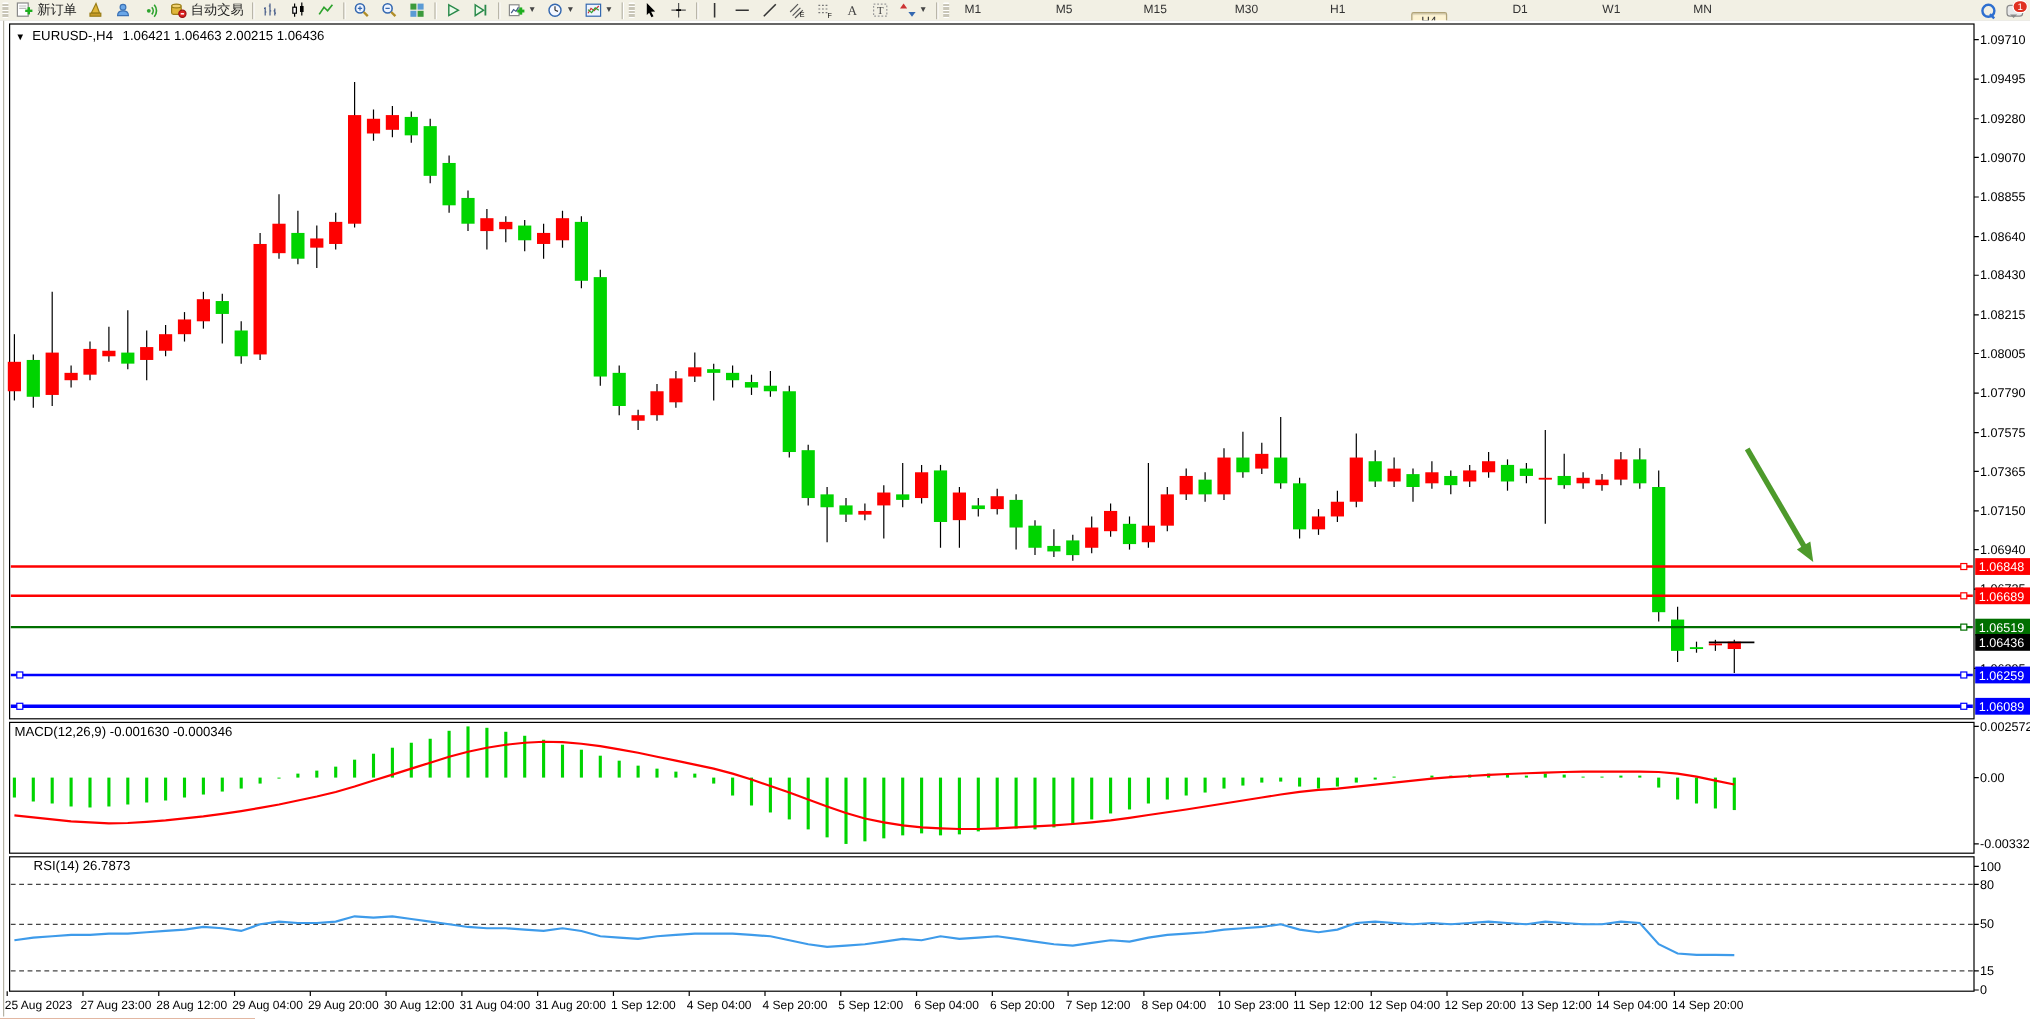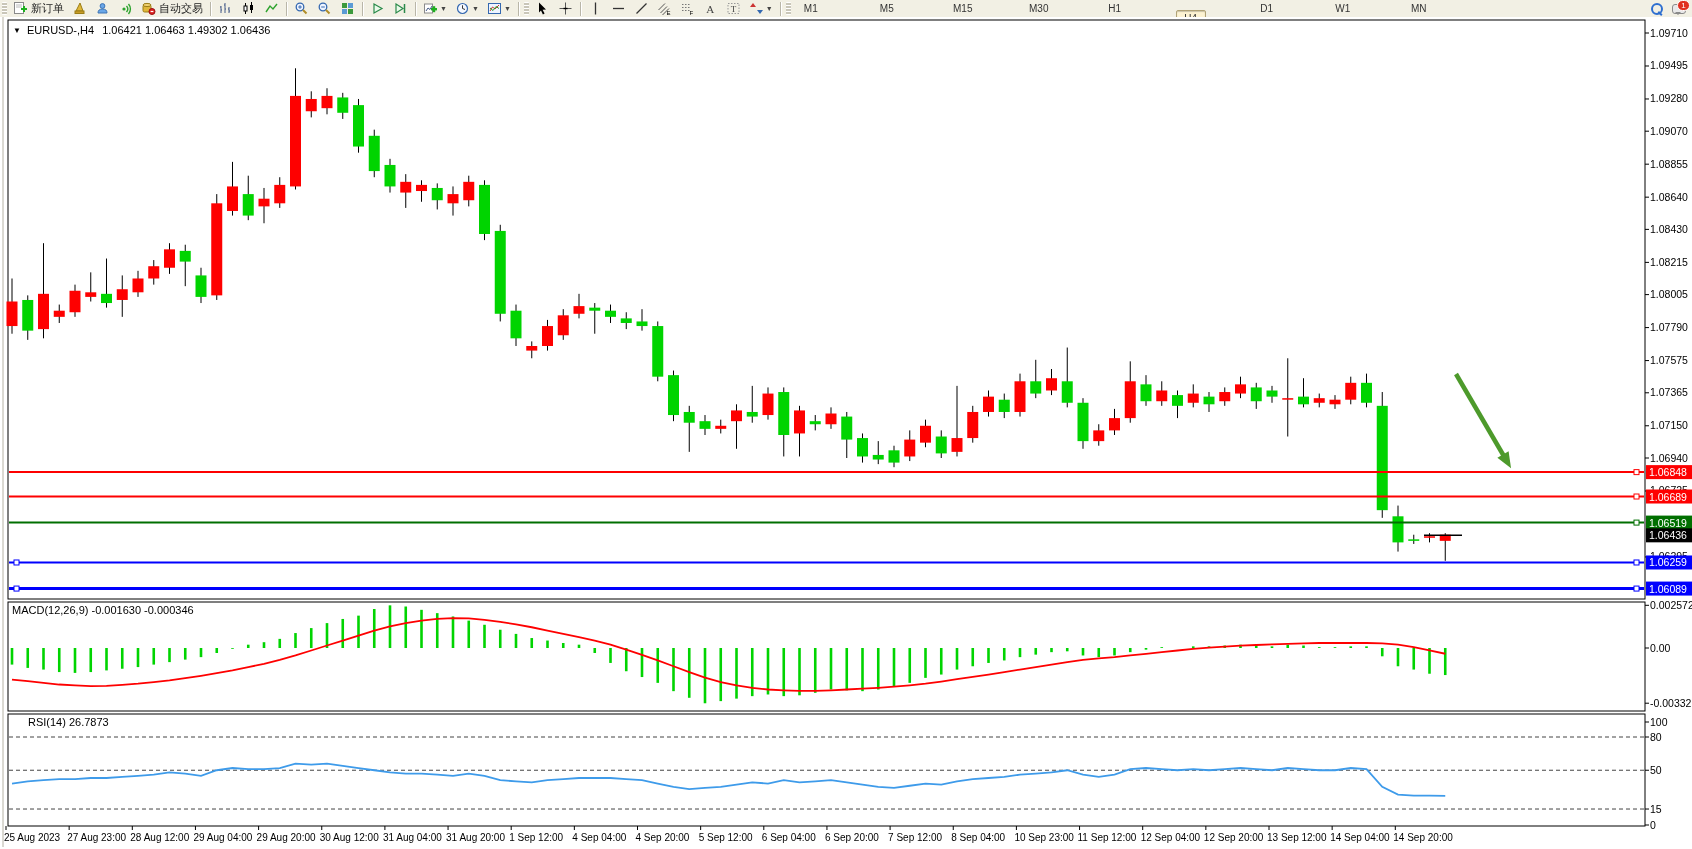--- a/index.html
+++ b/index.html
@@ -705,18 +705,18 @@
         <line x1="1269" y1="809" x2="1269" y2="813" stroke="#000"></line>
         <text x="1267" y="824" font-size="10" fill="#000">13 Sep 12:00</text>
         <line x1="1332.1499999999999" y1="809" x2="1332.1499999999999" y2="813" stroke="#000"></line>
         <text x="1330.1499999999999" y="824" font-size="10" fill="#000">14 Sep 04:00</text>
         <line x1="1395.3" y1="809" x2="1395.3" y2="813" stroke="#000"></line>
         <text x="1393.3" y="824" font-size="10" fill="#000">14 Sep 20:00</text>
       </svg>
     <div id="title-row">
       <span class="tri">▼</span>
       <span>EURUSD-,H4</span>
-      <span class="ohlc">1.06421 1.06463 1.49302 1.06436</span>
+      <span class="ohlc">1.06421 1.06463 2.00215 1.06436</span>
     </div>
     <div class="pane-label" style="left:12px;top:587px;">MACD(12,26,9) -0.001630 -0.000346</div>
     <div class="pane-label" style="left:28px;top:699px;">RSI(14) 26.7873</div>
   </div>
 </div>
 
 </body></html>

